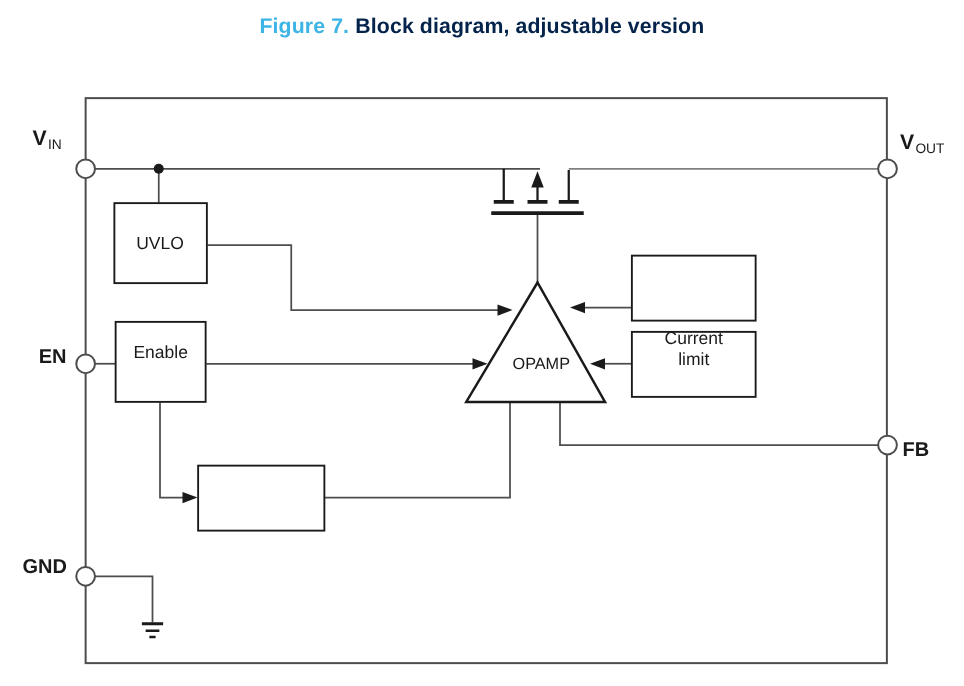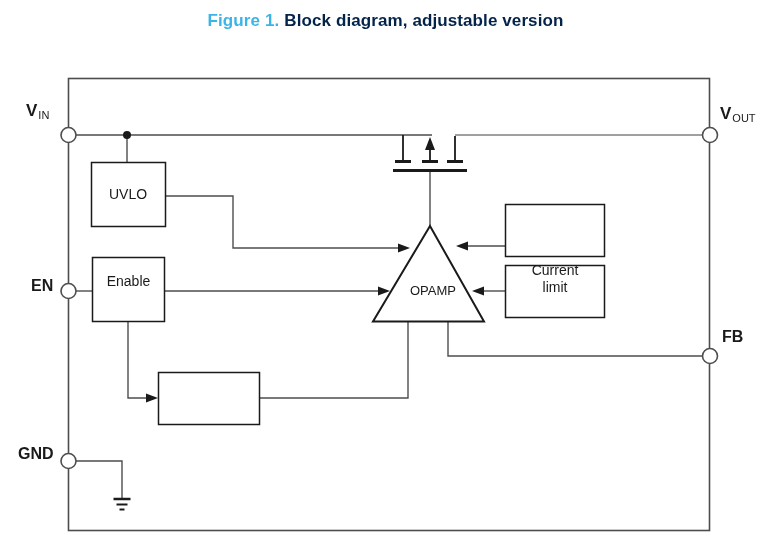--- a/index.html
+++ b/index.html
@@ -75,21 +75,21 @@
     font-size: 13px;
     color: #1A1A1A;
   }
 </style>
 </head>
 <body>
 
 <div id="stage">
 
   <div class="figure-title">
-    <span class="fig-label">Figure 1.</span><span class="fig-text">Block diagram, adjustable version</span>
+    <span class="fig-label">Figure 7.</span><span class="fig-text">Block diagram, adjustable version</span>
   </div>
 
   <svg id="diagram-svg" width="771" height="549" viewBox="0 0 771 549">
 
     <rect x="68.5" y="78.5" width="641" height="452" fill="none" stroke="#4D4D4D" stroke-width="1.6"></rect>
 
     <path d="M75.5 135 H432" fill="none" stroke="#4D4D4D" stroke-width="1.4"></path>
 
     <path d="M455 135 H703" fill="none" stroke="#808080" stroke-width="1.4"></path>
 
@@ -154,21 +154,21 @@
     <circle cx="68.5" cy="461" r="7.5" fill="#ffffff" stroke="#4D4D4D" stroke-width="1.6"></circle>
   </svg>
 
   <div class="lbl pin-big" style="left:26px; top:102px;">
     <span>V</span><span class="sub">IN</span>
   </div>
   <div class="lbl pin-big" style="left:720px; top:105px;">
     <span>V</span><span class="sub">OUT</span>
   </div>
   <div class="lbl pin-small" style="left:31px; top:278px;">EN</div>
-  <div class="lbl pin-small" style="left:722px; top:329px;">FB</div>
+  <div class="lbl pin-small" style="left:722px; top:353px;">FB</div>
   <div class="lbl pin-small" style="left:18px; top:446px;">GND</div>
 
   <div class="box-label" style="left:91px; top:162px; width:74px; height:65px;">
     <div>UVLO</div>
   </div>
   <div class="box-label" style="left:92px; top:257px; width:73px; height:48px;">
     <div>Enable</div>
   </div>
   <div class="box-label" style="left:505px; top:204px; width:100px; height:53px;margin-top:48px;">
     <div>Current</div>

